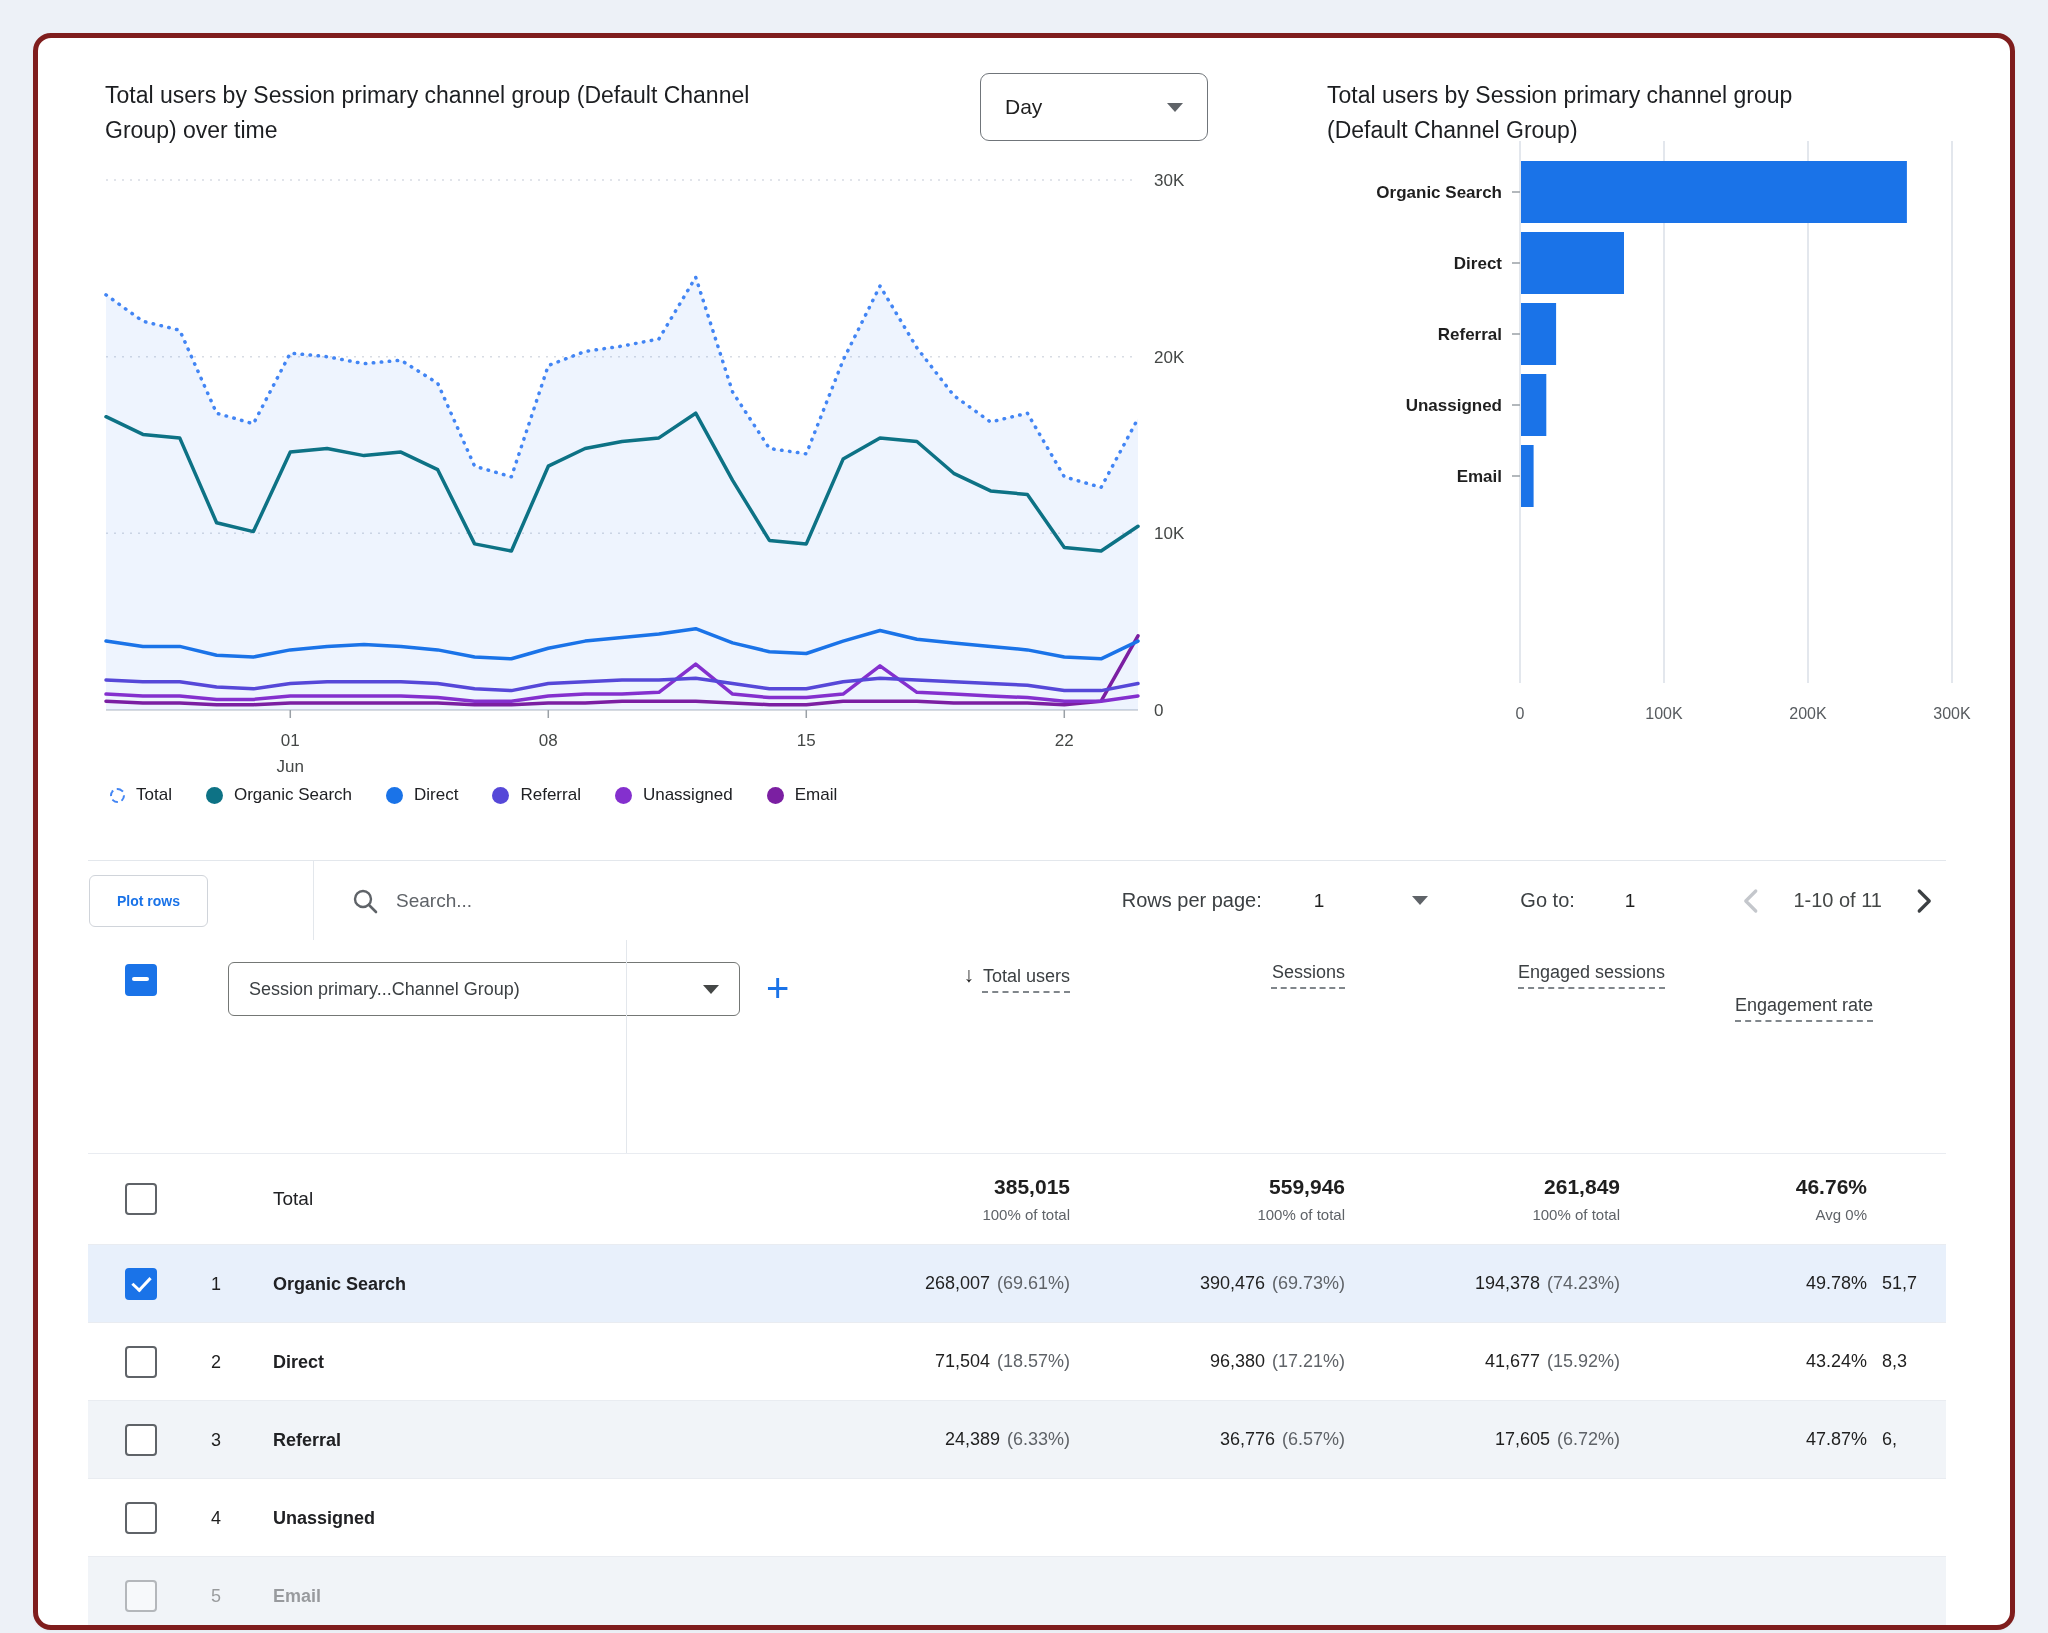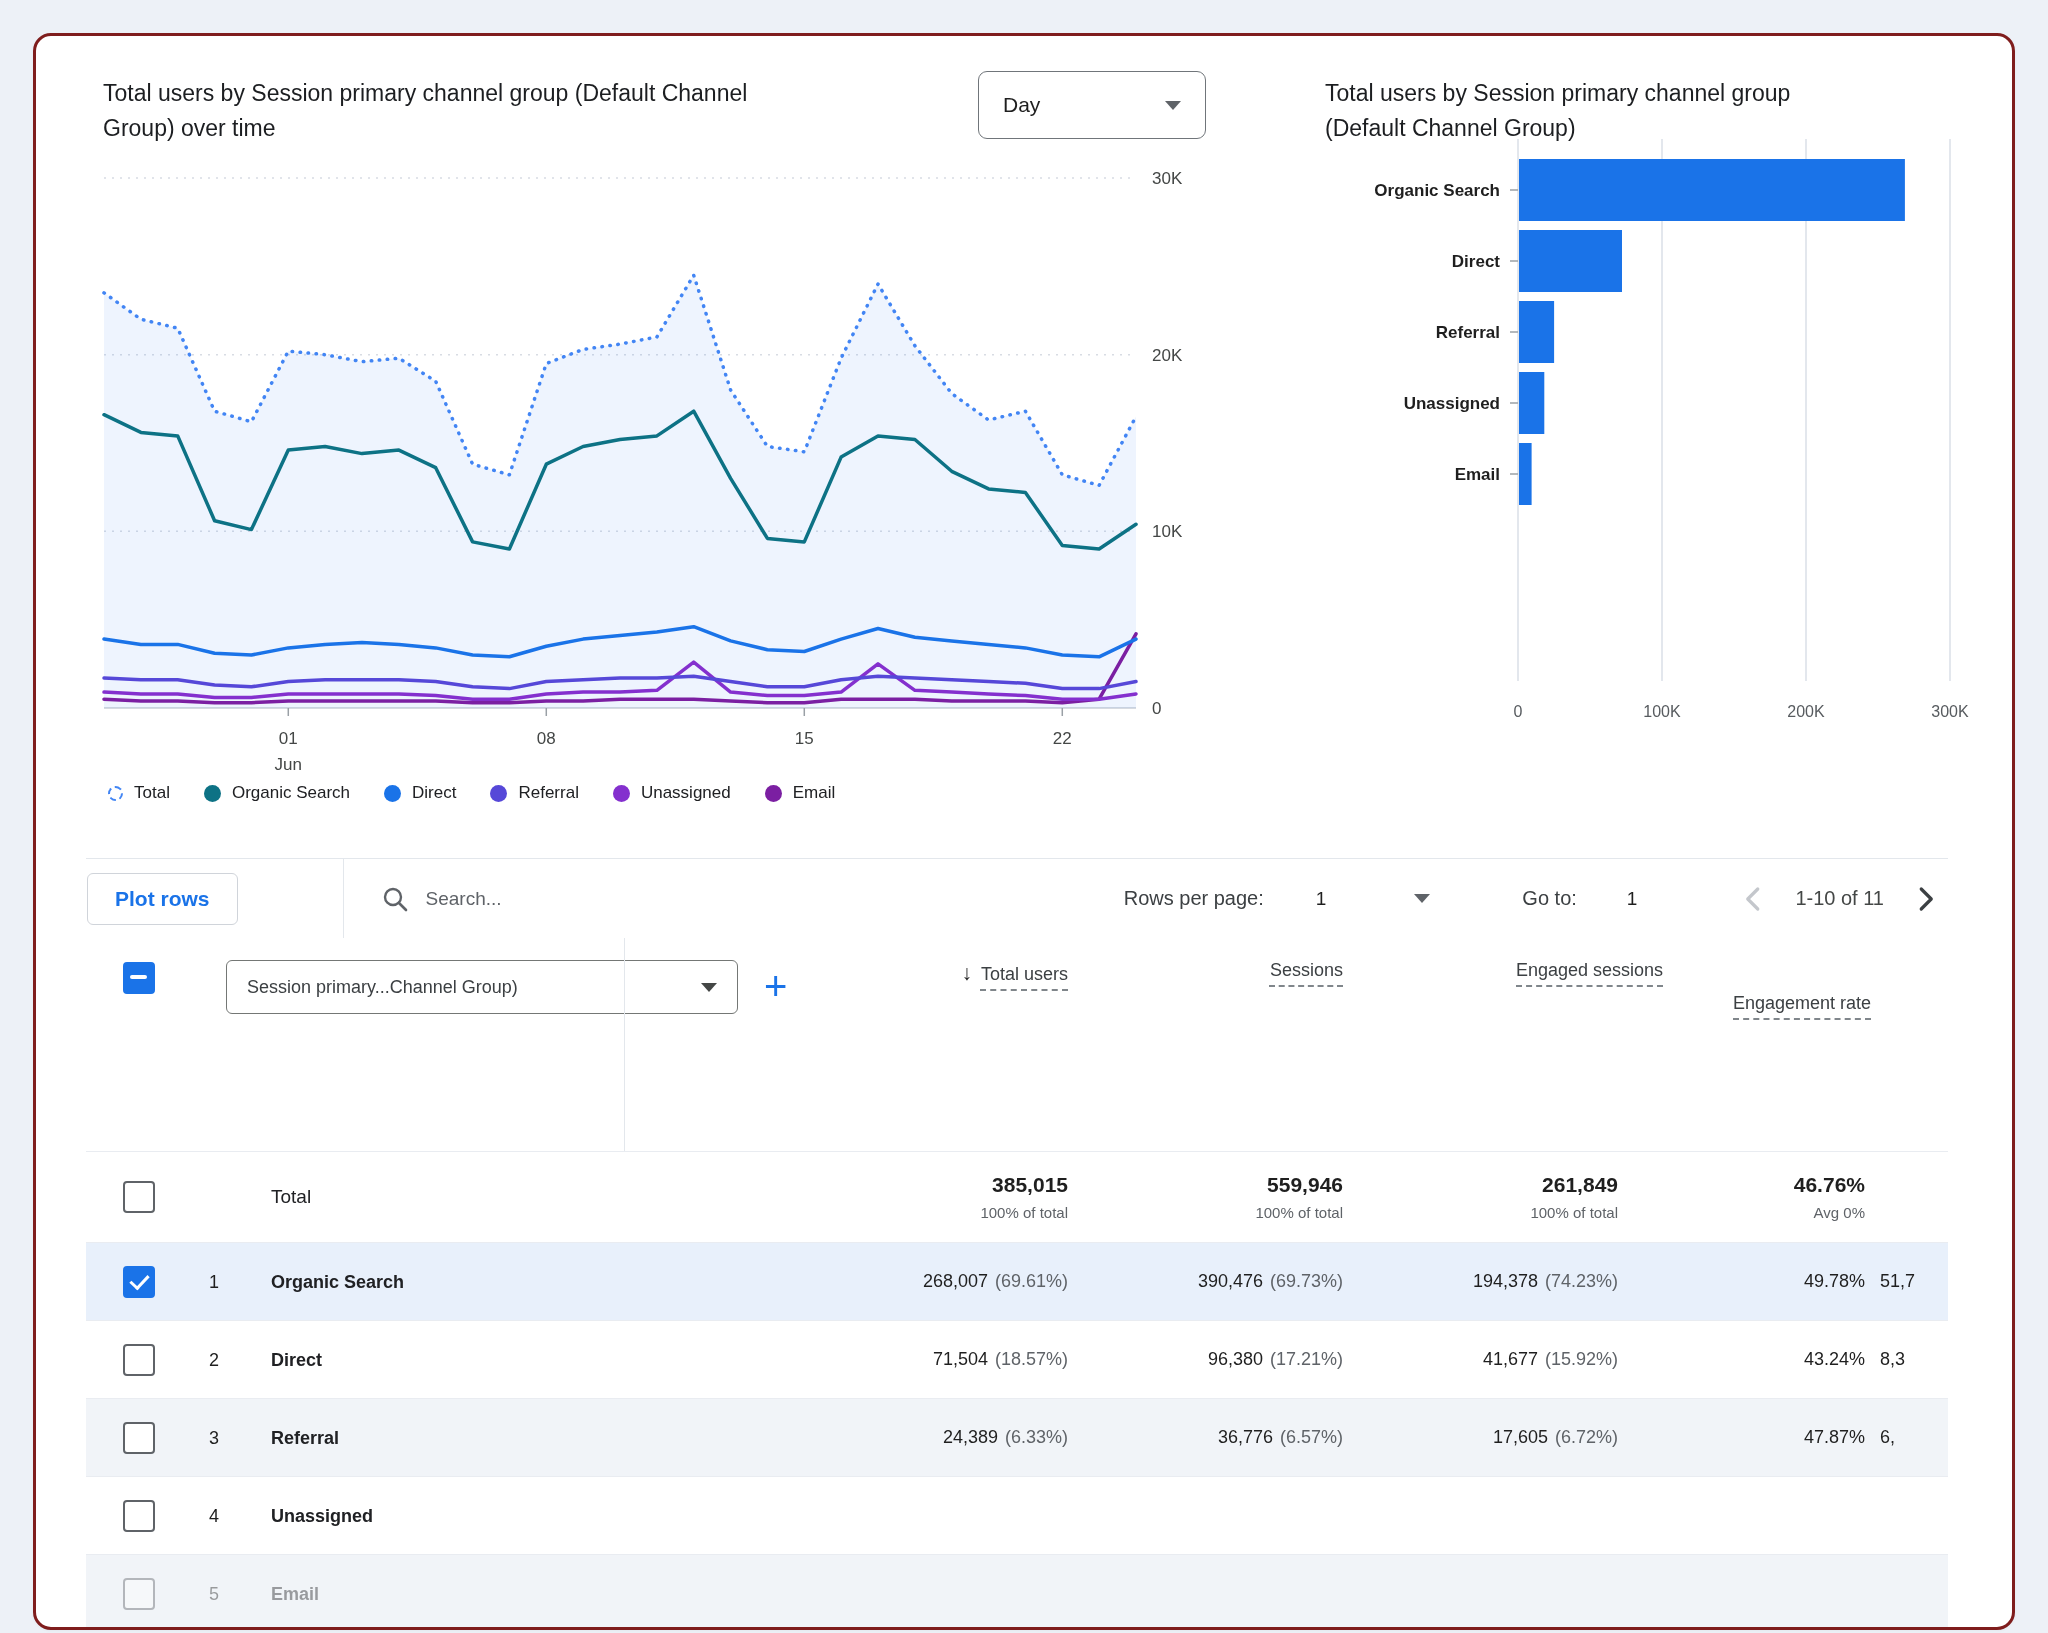--- a/index.html
+++ b/index.html
@@ -5,21 +5,21 @@
   * { margin:0; padding:0; box-sizing:border-box; }
   html,body { width:2048px; height:1633px; overflow:hidden; }
   body {
     background:#edf1f7;
     font-family:"Liberation Sans","DejaVu Sans",sans-serif;
     color:#1f1f1f;
     position:relative;
   }
   .card {
     position:absolute; left:33px; top:33px; width:1982px; height:1597px;
-    background:#fff; border:3px solid #7f1d1d; border-radius:18px;
+    background:#fff; border:5px solid #7f1d1d; border-radius:18px;
     box-shadow:0 1px 3px rgba(0,0,0,.04);
     overflow:hidden;
   }
   
   .title-left {
     position:absolute; left:67px; top:40px; width:672px;
     font-size:23px; line-height:35px; color:#1c1e21;
   }
   .title-right {
     position:absolute; left:1289px; top:40px; width:545px;
@@ -49,21 +49,21 @@
   .legend-dot.dashed { width:15px; height:15px; background:#fff; border:2.5px dashed #4285f4; }
   
   .table-area { position:absolute; left:50px; right:64px; top:822px; }
   .toolbar {
     height:80px; border-top:1px solid #e3e7ec;
     display:flex; align-items:center;
   }
   .plot-rows {
     margin-left:1px; height:52px; padding:0 27px;
     border:1px solid #d0d4da; border-radius:6px; background:#fff;
-    color:#1a73e8; font-size:21px; font-weight:600; cursor:pointer;
+    color:#1a73e8; font-size:14px; font-weight:600; cursor:pointer;
     font-family:inherit;
   }
   .vdiv { width:1px; height:80px; background:#e3e7ec; margin-left:105px; }
   .search-icon { margin-left:36px; flex:none; }
   .search-input {
     margin-left:16px; width:330px; border:none; outline:none; background:transparent;
     font-size:19px; color:#1f1f1f; font-family:inherit;
   }
   .search-input::placeholder { color:#5f6368; }
   .spacer { flex:1; }

